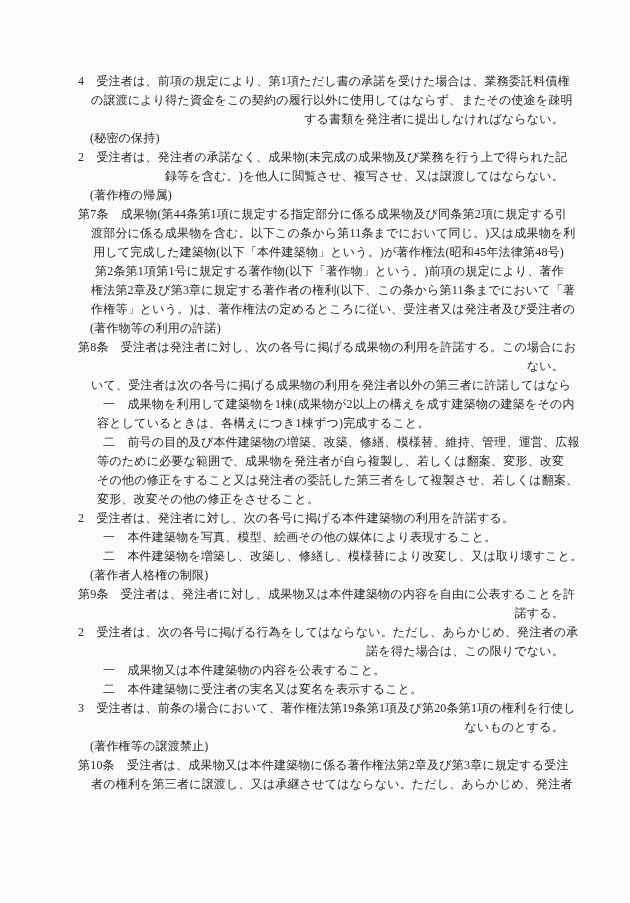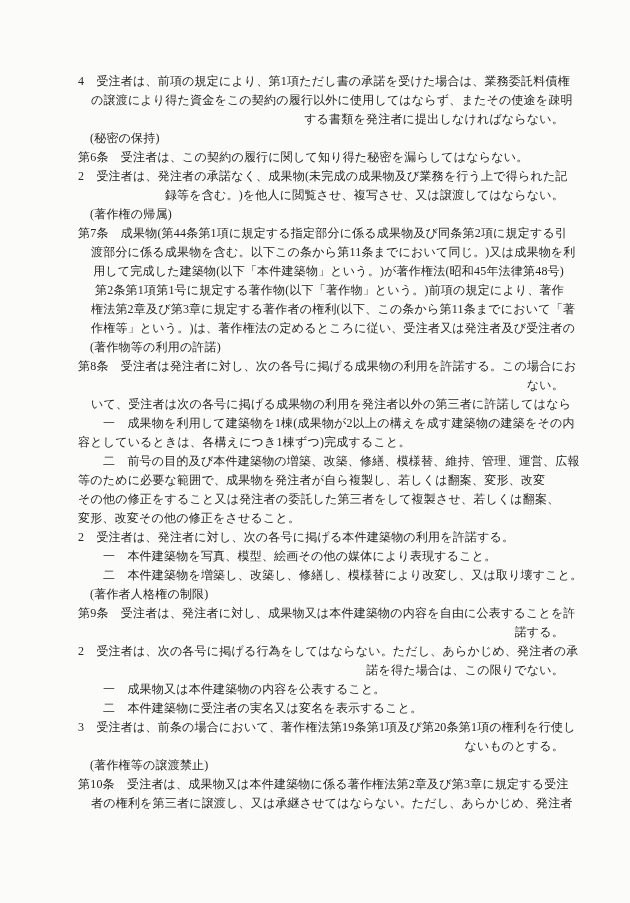--- a/index.html
+++ b/index.html
@@ -27,32 +27,31 @@
   }
   .line {
     white-space: pre;
     height: 19px;
   }
   
   .i0 { margin-left: 0; }      
   .ih { margin-left: 12px; }    
   .i1 { margin-left: 13px; text-align: right; }   
   .ii { margin-left: 25px; }   
-  .i2 { }   
+  .i2 { margin-left: 19px; }   
 </style>
 </head>
 <body>
 
 <div class="page">
   <div class="doc" id="doc-lines" style="color: rgb(38, 38, 38);">
       <div class="line i0">4　受注者は、前項の規定により、第1項ただし書の承諾を受けた場合は、業務委託料債権</div>
       <div class="line i1">の譲渡により得た資金をこの契約の履行以外に使用してはならず、またその使途を疎明</div>
       <div class="line i1">する書類を発注者に提出しなければならない。</div>
       <div class="line ih">(秘密の保持)</div>
-      <div class="line i0">第6条　受注者は、この契約の履行に関して知り得た秘密を漏らしてはならない。</div>
       <div class="line i0">2　受注者は、発注者の承諾なく、成果物(未完成の成果物及び業務を行う上で得られた記</div>
       <div class="line i1">録等を含む。)を他人に閲覧させ、複写させ、又は譲渡してはならない。</div>
       <div class="line ih">(著作権の帰属)</div>
       <div class="line i0">第7条　成果物(第44条第1項に規定する指定部分に係る成果物及び同条第2項に規定する引</div>
       <div class="line i1">渡部分に係る成果物を含む。以下この条から第11条までにおいて同じ。)又は成果物を利</div>
       <div class="line i1">用して完成した建築物(以下「本件建築物」という。)が著作権法(昭和45年法律第48号)</div>
       <div class="line i1">第2条第1項第1号に規定する著作物(以下「著作物」という。)前項の規定により、著作</div>
       <div class="line i1">権法第2章及び第3章に規定する著作者の権利(以下、この条から第11条までにおいて「著</div>
       <div class="line i1">作権等」という。)は、著作権法の定めるところに従い、受注者又は発注者及び受注者の</div>
       <div class="line ih">(著作物等の利用の許諾)</div>

